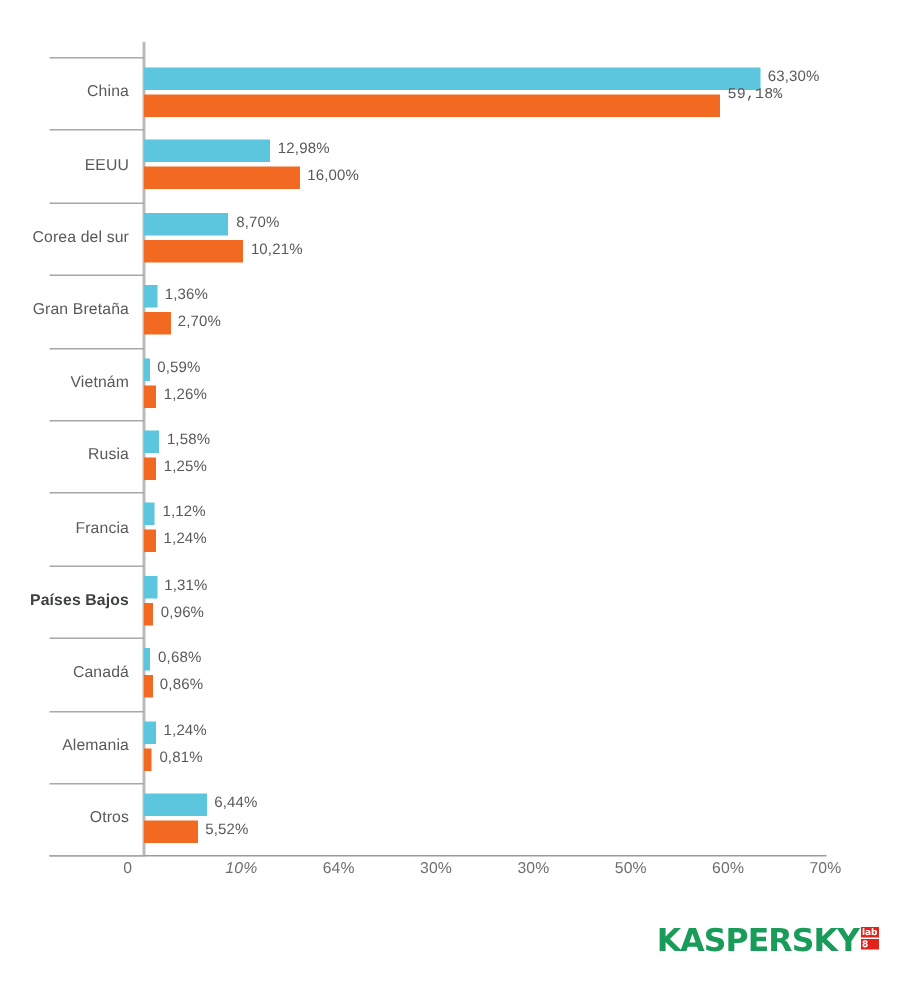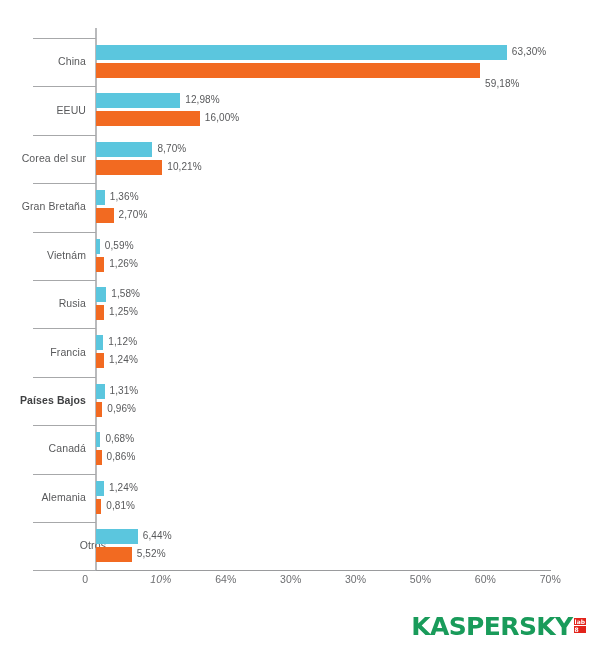--- a/index.html
+++ b/index.html
@@ -150,21 +150,21 @@
   
   .logo {
     position: absolute;
     right: 14px;
     top: 617px;
     display: flex;
     align-items: flex-start;
   }
   .logo-word {
     font-family: "DejaVu Sans", sans-serif;
-    font-size: 25px;
+    font-size: 21px;
     font-weight: bold;
     color: #199b5a;
     letter-spacing: -0.6px;
     line-height: 20px;
   }
   .logo-mark {
     display: flex;
     flex-direction: column;
     margin-left: 1px;
     margin-top: 1px;
@@ -203,21 +203,21 @@
         <div class="sep" style="top: 473.6px;"></div>
         <div class="sep" style="top: 522px;"></div>
         <div class="sep" style="top: 570.4px;"></div>
       </div>
     <div id="rows">
         <div class="row" style="top: 38px; height: 48.4px;">
           <div class="row-label" style="top: 17.2px;">China</div>
           <div class="bar q3" style="top: 7px; width: 410.817px; height: 15px; background: rgb(91, 198, 222);"></div>
           <div class="bar-value" style="left: 511.817px; top: 8px;">63,30%</div>
           <div class="bar q4" style="top: 25px; width: 384.078px; height: 15px; background: rgb(242, 106, 33);"></div>
-          <div class="bar-value" style="left: 485.078px; top: 40px;">59,18%</div>
+          <div class="bar-value" style="left: 485.078px; top: 20px; font-family: Liberation Mono, monospace;">59,18%</div>
         </div>
         <div class="row" style="top: 86.4px; height: 48.4px;">
           <div class="row-label" style="top: 17.2px;">EEUU</div>
           <div class="bar q3" style="top: 7px; width: 84.2402px; height: 15px; background: rgb(91, 198, 222);"></div>
           <div class="bar-value" style="left: 185.24px; top: 8px;">12,98%</div>
           <div class="bar q4" style="top: 25px; width: 103.84px; height: 15px; background: rgb(242, 106, 33);"></div>
           <div class="bar-value" style="left: 204.84px; top: 26px;">16,00%</div>
         </div>
         <div class="row" style="top: 134.8px; height: 48.4px;">
           <div class="row-label" style="top: 17.2px;">Corea del sur</div>
@@ -269,21 +269,21 @@
           <div class="bar-value" style="left: 106.581px; top: 26px;">0,86%</div>
         </div>
         <div class="row" style="top: 473.6px; height: 48.4px;">
           <div class="row-label" style="top: 17.2px;">Alemania</div>
           <div class="bar q3" style="top: 7px; width: 8.0476px; height: 15px; background: rgb(91, 198, 222);"></div>
           <div class="bar-value" style="left: 109.048px; top: 8px;">1,24%</div>
           <div class="bar q4" style="top: 25px; width: 5.2569px; height: 15px; background: rgb(242, 106, 33);"></div>
           <div class="bar-value" style="left: 106.257px; top: 26px;">0,81%</div>
         </div>
         <div class="row" style="top: 522px; height: 48.4px;">
-          <div class="row-label" style="top: 17.2px; padding-left: 20px;">Otros</div>
+          <div class="row-label" style="top: 17.2px;">Otros</div>
           <div class="bar q3" style="top: 7px; width: 41.7956px; height: 15px; background: rgb(91, 198, 222);"></div>
           <div class="bar-value" style="left: 142.796px; top: 8px;">6,44%</div>
           <div class="bar q4" style="top: 25px; width: 35.8248px; height: 15px; background: rgb(242, 106, 33);"></div>
           <div class="bar-value" style="left: 136.825px; top: 26px; text-align: center;">5,52%</div>
         </div>
       </div>
     <div id="xticks">
         <div class="xtick-zero">0</div>
         <div class="xtick" style="left: 140.9px; font-style: italic;">10%</div>
         <div class="xtick" style="left: 205.8px;">64%</div>

